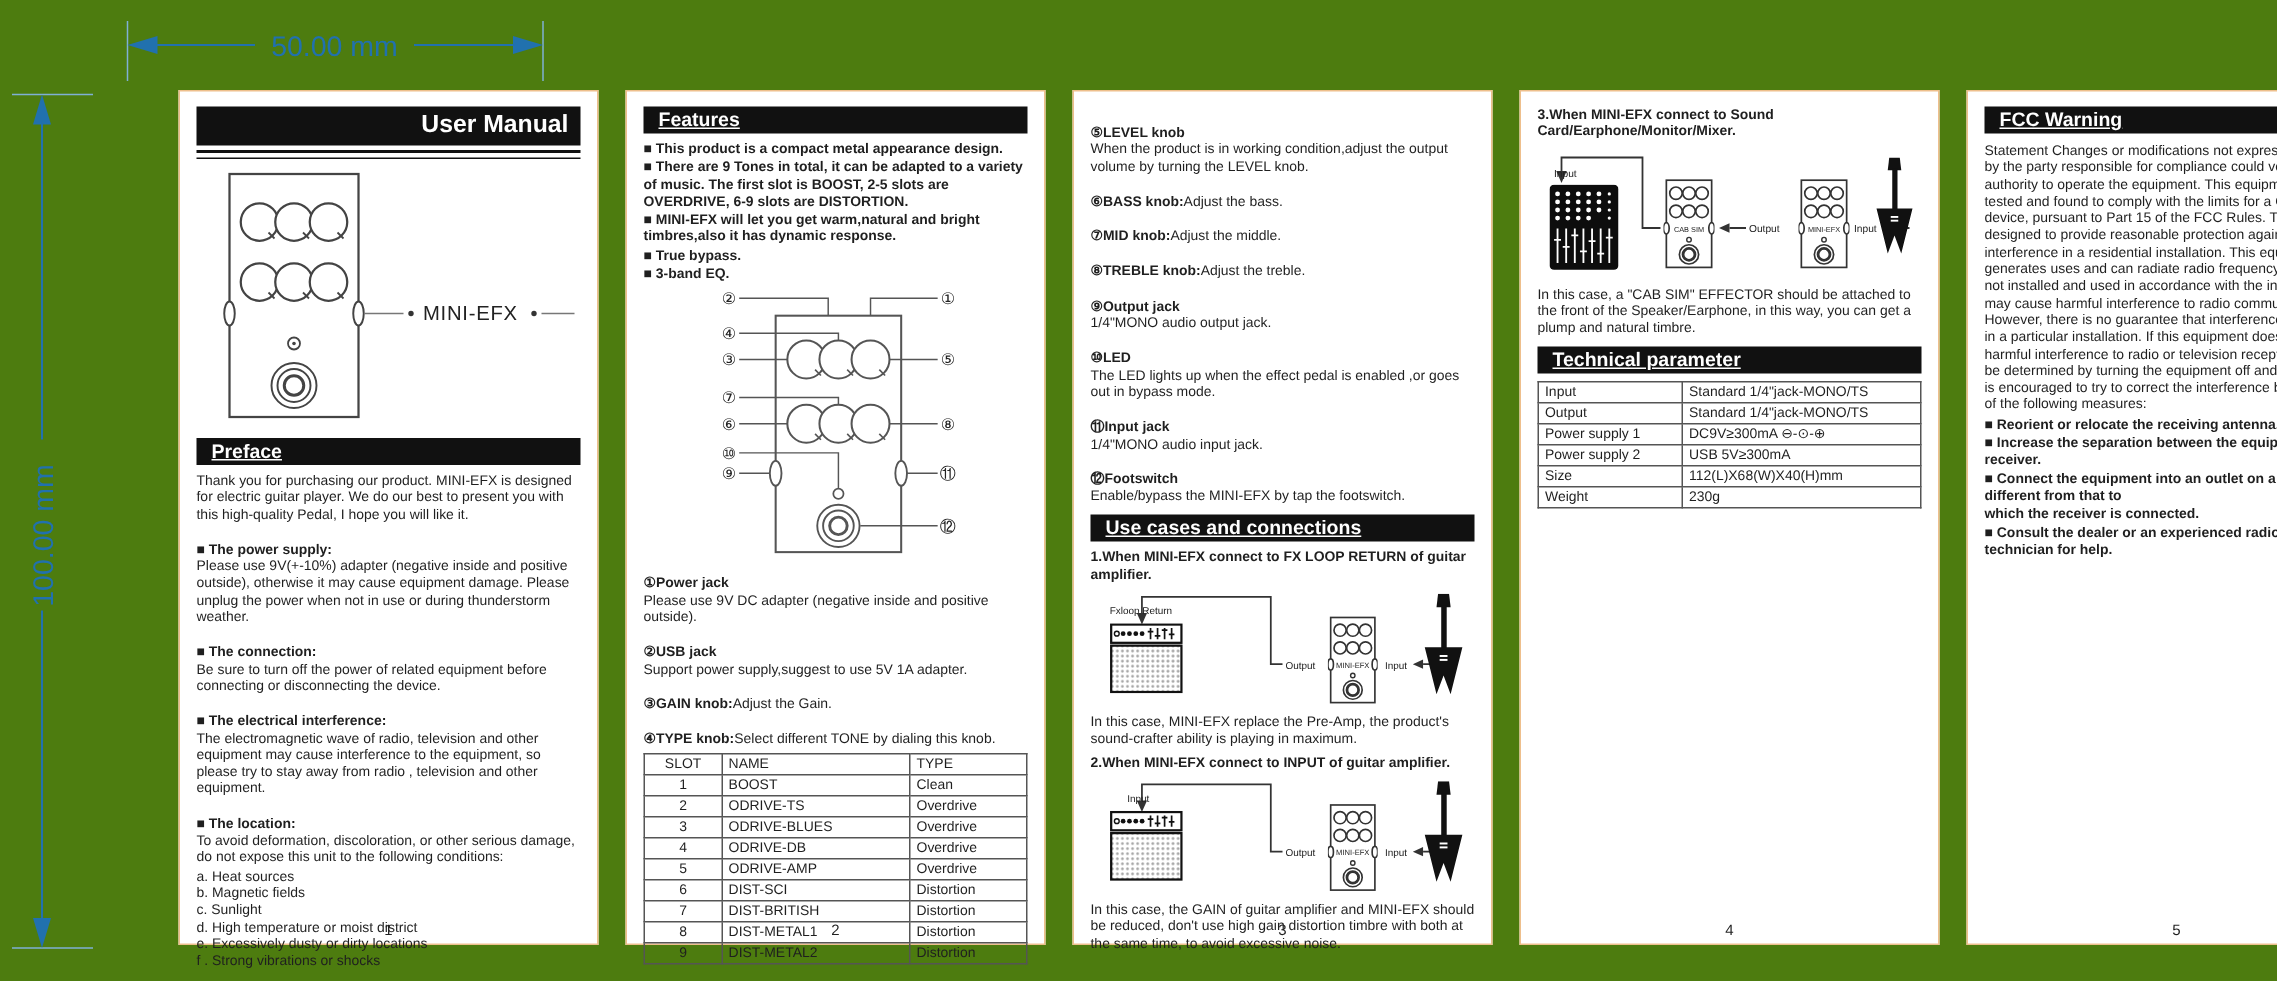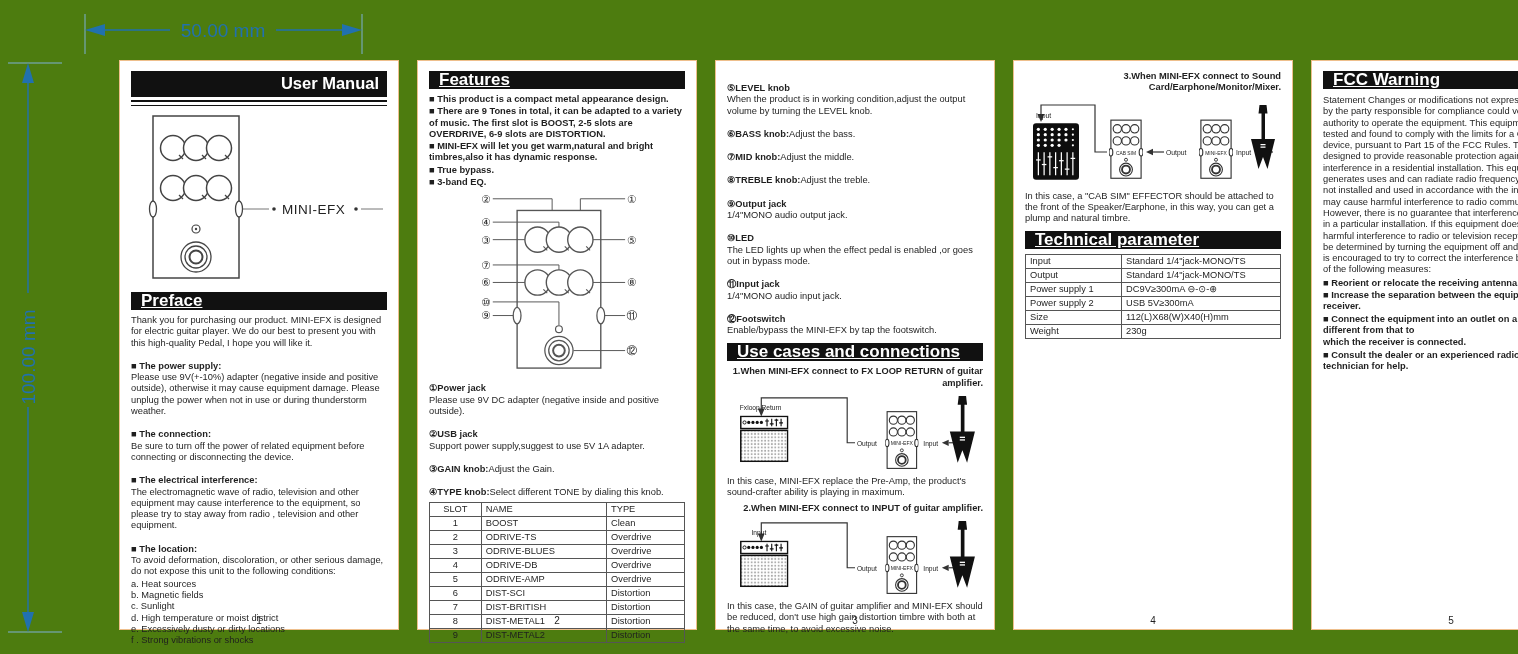--- a/index.html
+++ b/index.html
@@ -13,36 +13,36 @@
   .dim-ext{stroke:#7fb0d6;stroke-width:1;fill:none;}
   
   .pages{position:absolute;left:84px;top:60px;display:flex;gap:18px;padding-left:35px;}
   .page{position:relative;width:280px;height:570px;background:#fff;border:1px solid #eebf8c;
         box-sizing:border-box;padding:10px 11px 16px 11px;font-size:9.3px;line-height:11.3px;}
   .um-bar{background:#111;color:#fff;font-weight:bold;font-size:16.5px;line-height:19px;
           text-align:right;padding:3px 8px 4px 8px;}
   .um-rule{background:#111;}
   .um-rule-a{height:2.5px;margin-top:2.5px;}
   .um-rule-b{height:1.5px;margin-top:2.5px;}
-  .sec-bar{background:#111;color:#fff;font-weight:bold;font-size:17px;line-height:13px;
+  .sec-bar{background:#111;color:#fff;font-weight:bold;font-size:13px;line-height:13px;
            padding:2px 8px 3px 10px;margin:7px 0 5px 0;}
   .sec-bar span{text-decoration:underline;}
   .body-text{margin:2px 0;}
   .itm{margin:12px 0 1px 0;}
   .itm-b{font-weight:bold;}
   .pageno{position:absolute;bottom:3px;left:0;width:100%;text-align:center;font-size:10px;}
   .bullet{margin:0 0 1px 0;font-weight:bold;}
   
   table{border-collapse:collapse;margin:4px 0 2px 0;}
   .slot-table td,.slot-table th,.tech-table td{border:1px solid #555;font-size:9.3px;
     font-weight:normal;padding:0 4px;height:13px;line-height:11px;text-align:left;}
   .slot-table{border:1.5px solid #444;}
   .tech-table{border:1.5px solid #444;}
   .slot-table .c{text-align:center;}
-  .caseT{font-weight:bold;margin:4px 0 2px 0;text-align:right;}
+  .caseT{font-weight:bold;margin:4px 0 2px 0;}
   svg text{font-family:"Liberation Sans",sans-serif;fill:#222;}
   .diag{display:block;margin:3px auto 2px auto;}
   .disc{margin-top:2px;}
 </style>
 </head>
 <body>
 
 <div class="canvas">
 
   <svg width="0" height="0" style="position:absolute">

